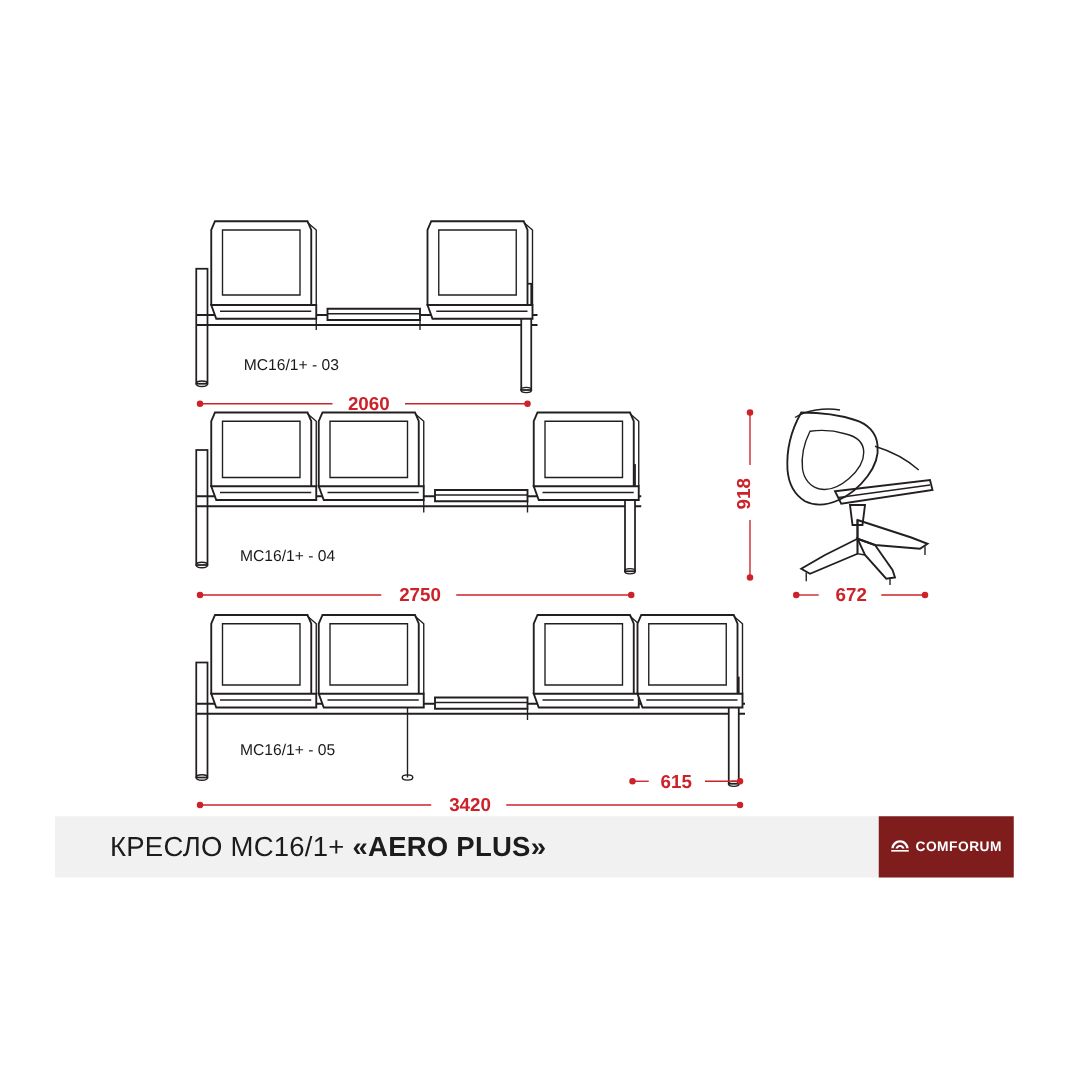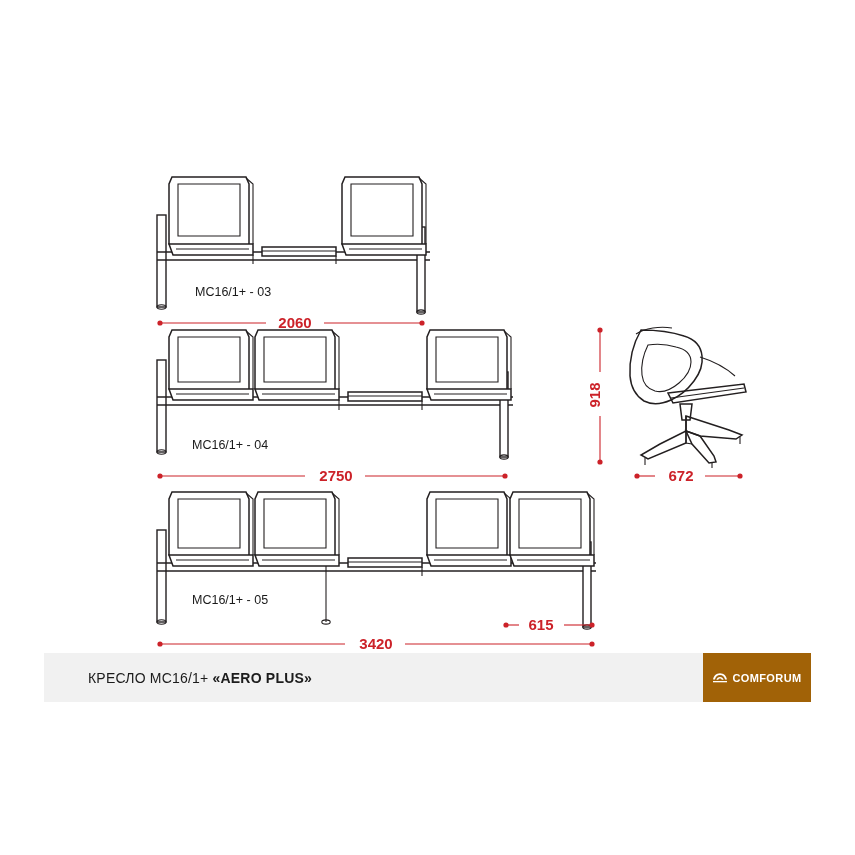--- a/index.html
+++ b/index.html
@@ -71,33 +71,34 @@
     top: 641px;
     width: 767px;
     height: 49px;
     background: #f1f1f1;
     display: flex;
     align-items: center;
     justify-content: space-between;
   }
   #footer-title {
     font-family: "Liberation Sans", sans-serif;
-    font-size: 14px;
+    font-size: 22px;
     color: #1c1c1c;
-    padding-left: 44px;
+    padding-left: 32px;
     letter-spacing: .2px;
     white-space: nowrap;
+    margin-left: 12px;
   }
   #footer-title .bold {
     font-weight: bold;
   }
   #logo {
     width: 108px;
     height: 49px;
-    background: #a16207;
+    background: #7f1d1d;
     display: flex;
     align-items: center;
     justify-content: center;
     gap: 4px;
   }
   #logo .logo-mark {
     width: 16px;
     height: 13px;
     position: relative;
     flex: none;

